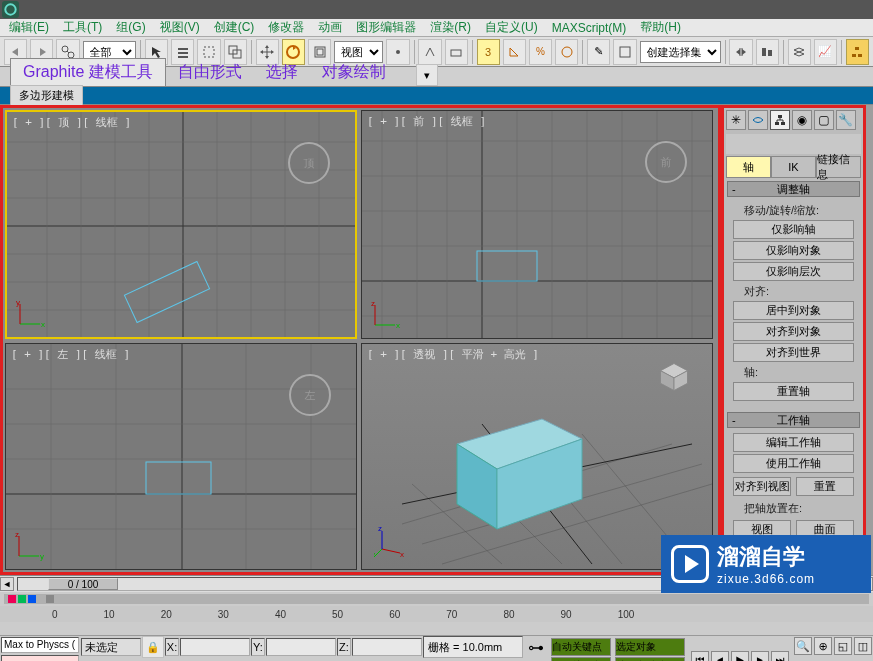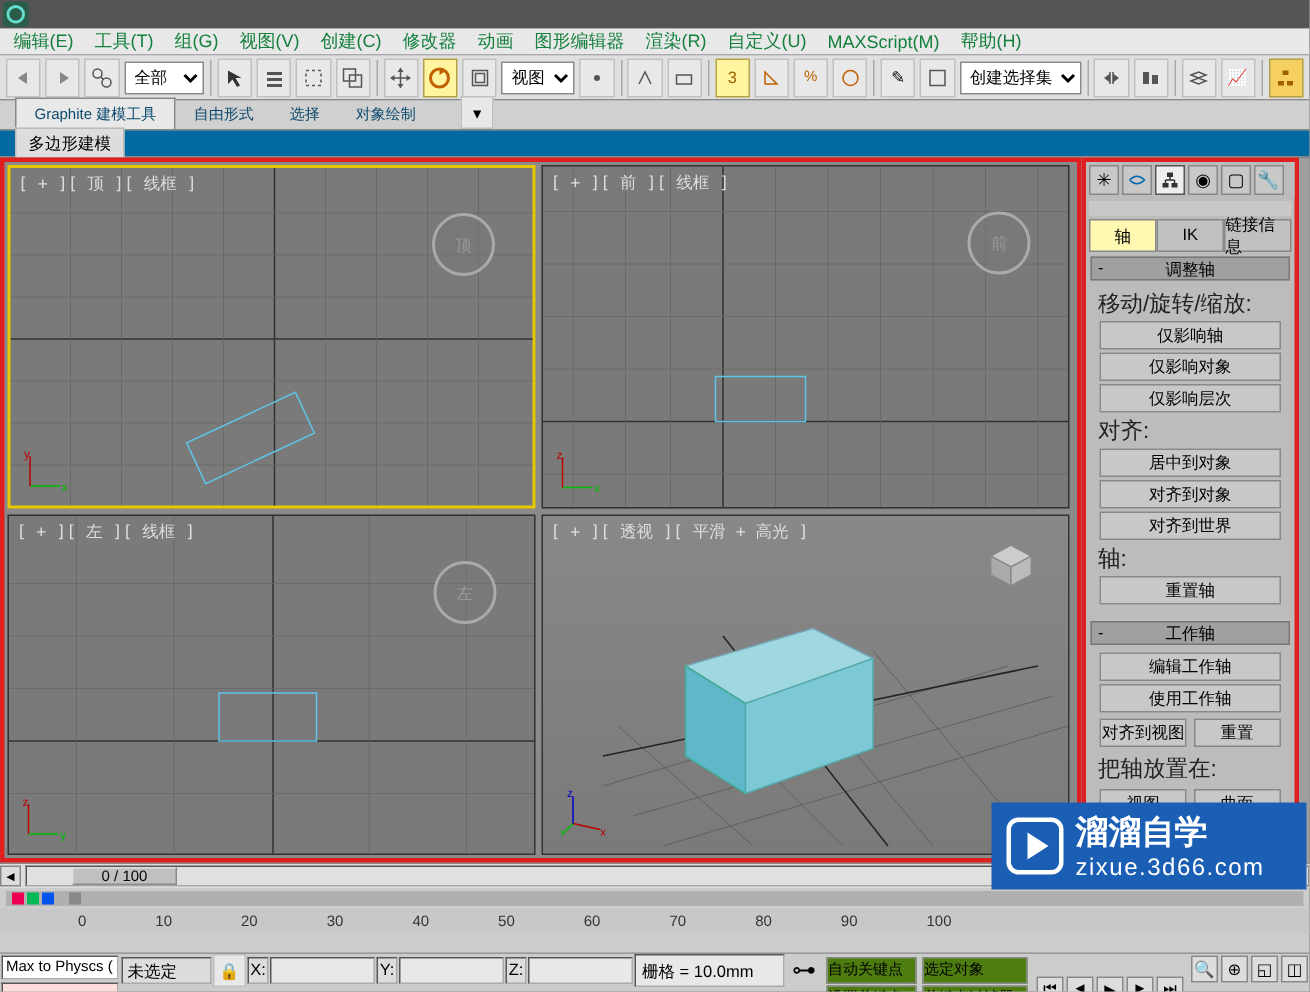--- a/index.html
+++ b/index.html
@@ -13,21 +13,21 @@
 .menu-item { padding: 1px 6px; font-size: 12px; color: #15803d; cursor: default; }
 
 .toolbar { height: 30px; background: #e0e0e0; border-bottom: 1px solid #888; display: flex; align-items: center; gap: 3px; padding: 2px 4px; }
 .tool-btn { width: 26px; height: 26px; background: #e8e8e8; border: 1px solid #c0c0c0; display: flex; align-items: center; justify-content: center; cursor: pointer; }
 .tool-btn.small { width: 22px; height: 22px; }
 .tool-btn.active { background: #fff5a0; border-color: #b0a050; }
 .tool-sep { width: 1px; height: 24px; background: #aaa; margin: 0 1px; }
 .dropdown { height: 22px; background: #fff; border: 1px solid #888; font-size: 11px; padding: 0 2px; }
 
 .ribbon-tabs { height: 20px; background: #d0d0d0; display: flex; align-items: flex-end; padding-left: 10px; border-bottom: 1px solid #888; }
-.ribbon-tab { padding: 3px 12px; font-size: 10px; color: #0c4a6e; cursor: pointer; }
+.ribbon-tab { padding: 3px 12px; font-size: 16px; color: #6d28d9; cursor: pointer; }
 .ribbon-tab.active { background: #e8e8e8; border: 1px solid #888; border-bottom: none; }
 .ribbon-panel { height: 18px; background: #0369a1; border-bottom: 1px solid #888; display: flex; align-items: center; padding-left: 10px; font-size: 11px; }
 .ribbon-group { padding: 2px 8px; border: 1px solid #bbb; background: #ddd; font-size: 11px; }
 
 .main { display: flex; height: 470px; }
 .viewports { width: 721px; height: 470px; position: relative; background: #8a8a8a; border: 3px solid #e02020; }
 .viewport { position: absolute; background: #7a7a7a; }
 .viewport.active { border: 2px solid #e8c800; }
 .viewport.inactive { border: 1px solid #333; }
 .vp-tl { left: 2px; top: 2px; width: 352px; height: 229px; }
@@ -48,21 +48,21 @@
 .cp-icons { height: 24px; display: flex; gap: 2px; padding: 2px; background: #bcbcbc; }
 .cp-icon { width: 20px; height: 20px; border: 1px solid #888; display: flex; align-items: center; justify-content: center; cursor: pointer; background: #c8c8c8; font-size: 12px; }
 .cp-namebar { height: 20px; background: #c8c8c8; margin: 2px; }
 .cp-tabs { height: 22px; display: flex; margin: 0 2px; }
 .cp-tab { flex: 1; border: 1px solid #888; display: flex; align-items: center; justify-content: center; font-size: 11px; cursor: pointer; background: #c0c0c0; }
 .cp-tab.active { background: #fff8b0; }
 .cp-section { margin: 3px; }
 .cp-header { height: 16px; background: #a0a0a0; border: 1px solid #777; text-align: center; font-size: 11px; display: flex; align-items: center; justify-content: center; position: relative; }
 .cp-header .minus { position: absolute; left: 4px; }
 .cp-body { background: #bcbcbc; padding: 3px; }
-.cp-label { font-size: 15px; margin: 3px 0 2px 2px; color: #222; }
+.cp-label { font-size: 11px; margin: 3px 0 2px 14px; color: #222; }
 .cp-btn { display: block; width: 96%; margin: 2px auto; height: 19px; background: #c8c8c8; border: 1px solid #888; font-size: 11px; cursor: pointer; }
 .cp-btn.half { width: 47%; display: inline-block; }
 .cp-check { display: flex; align-items: center; gap: 3px; font-size: 11px; margin: 2px; }
 .cp-check input { width: 11px; height: 11px; }
 
 .timeline-area { height: 60px; background: #ccc; border-top: 1px solid #888; display: flex; flex-direction: column; }
 .slider-row { height: 16px; display: flex; align-items: center; background: #ddd; }
 .slider-track { flex: 1; height: 14px; background: #e0e0e0; border: 1px inset #aaa; position: relative; margin: 0 3px; }
 .slider-thumb { position: absolute; left: 30px; width: 70px; height: 12px; background: #c0c0c0; border: 1px outset #ddd; text-align: center; font-size: 10px; }
 .slider-arrow { width: 14px; height: 14px; background: #ddd; border: 1px solid #888; display:flex; align-items:center; justify-content:center; font-size:9px; }
@@ -87,21 +87,21 @@
 .play-btns { display:flex; align-items:center; gap:2px; padding:0 4px; }
 .play-btn { width:18px; height:18px; background:#ddd; border:1px solid #888; display:flex; align-items:center; justify-content:center; font-size:10px; }
 .nav-btns { display:flex; flex-wrap:wrap; width:80px; }
 .nav-btn { width:18px; height:18px; background:#ddd; border:1px solid #888; margin:1px; display:flex; align-items:center; justify-content:center; }
 
 .watermark { position:absolute; right:2px; bottom:68px; width:210px; height:58px; background:#1a5fb4; color:#fff; display:flex; align-items:center; gap:8px; padding:6px 10px; z-index:100; }
 .watermark .play-icon { width:38px; height:38px; border:3px solid #fff; border-radius:8px; display:flex; align-items:center; justify-content:center; }
 .watermark .play-icon::after { content:''; border-left:14px solid #fff; border-top:9px solid transparent; border-bottom:9px solid transparent; margin-left:4px; }
 .watermark .wm-text { display:flex; flex-direction:column; }
 .watermark .wm-title { font-size:22px; font-weight:bold; }
-.watermark .wm-sub { font-size:16px; letter-spacing:1px; }
+.watermark .wm-sub { font-size:12px; letter-spacing:1px; }
 </style>
 </head>
 <body>
 
 <div class="titlebar">
   <div class="app-logo">
     <svg viewBox="0 0 10 10">
         <circle cx="5" cy="5" r="4" fill="none" stroke="#6dc" stroke-width="1.5"></circle>
       </svg>
   </div>

